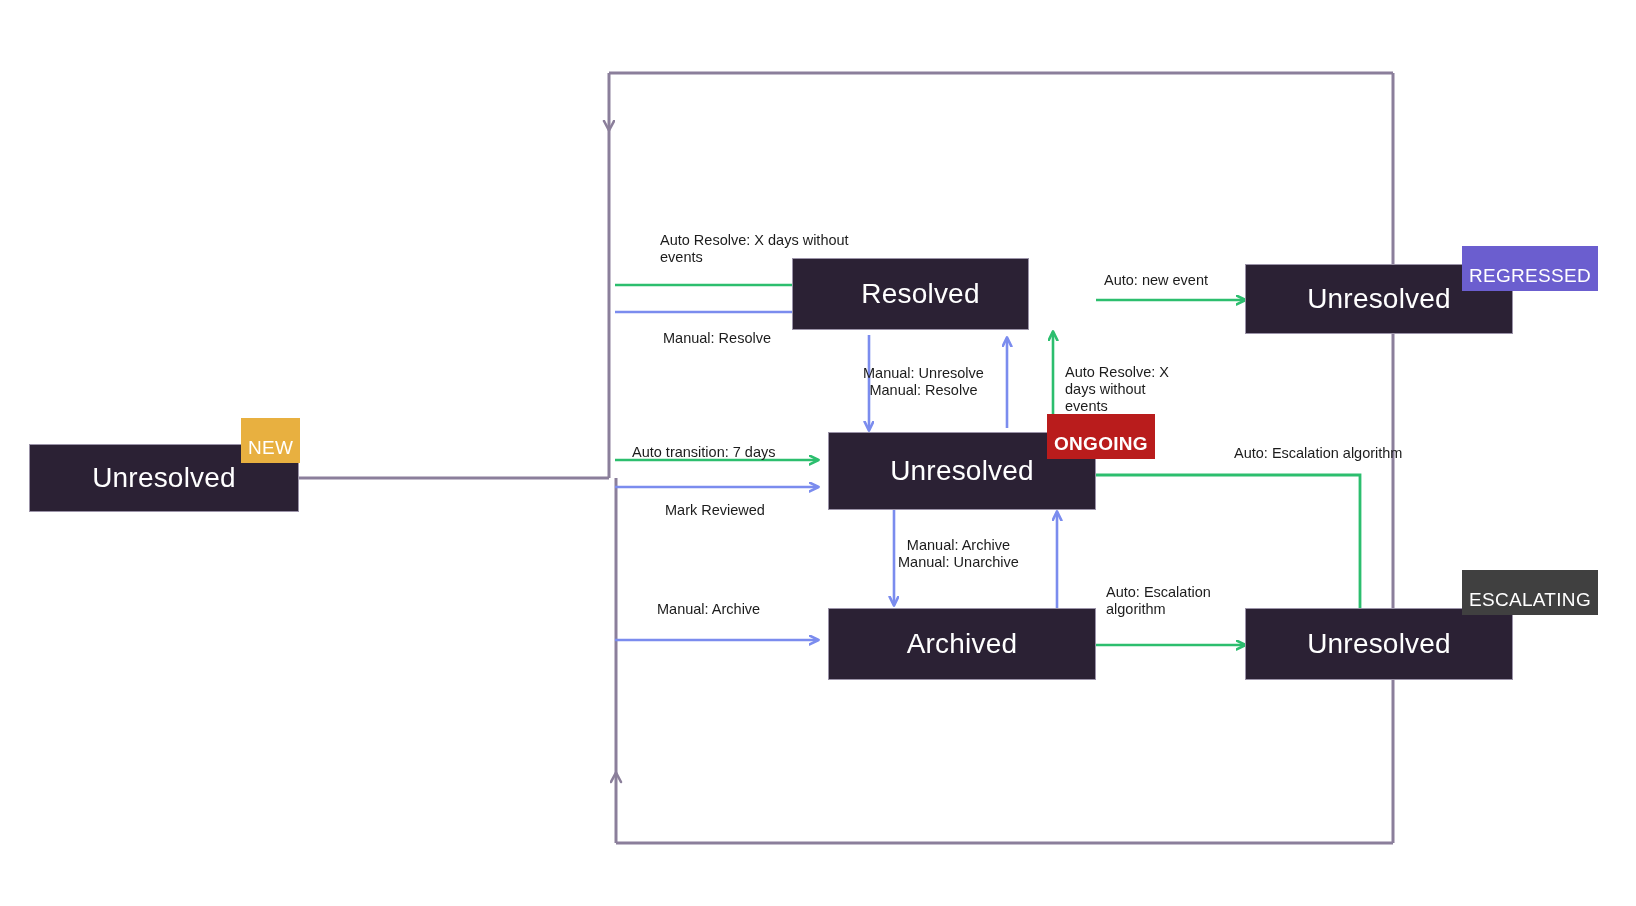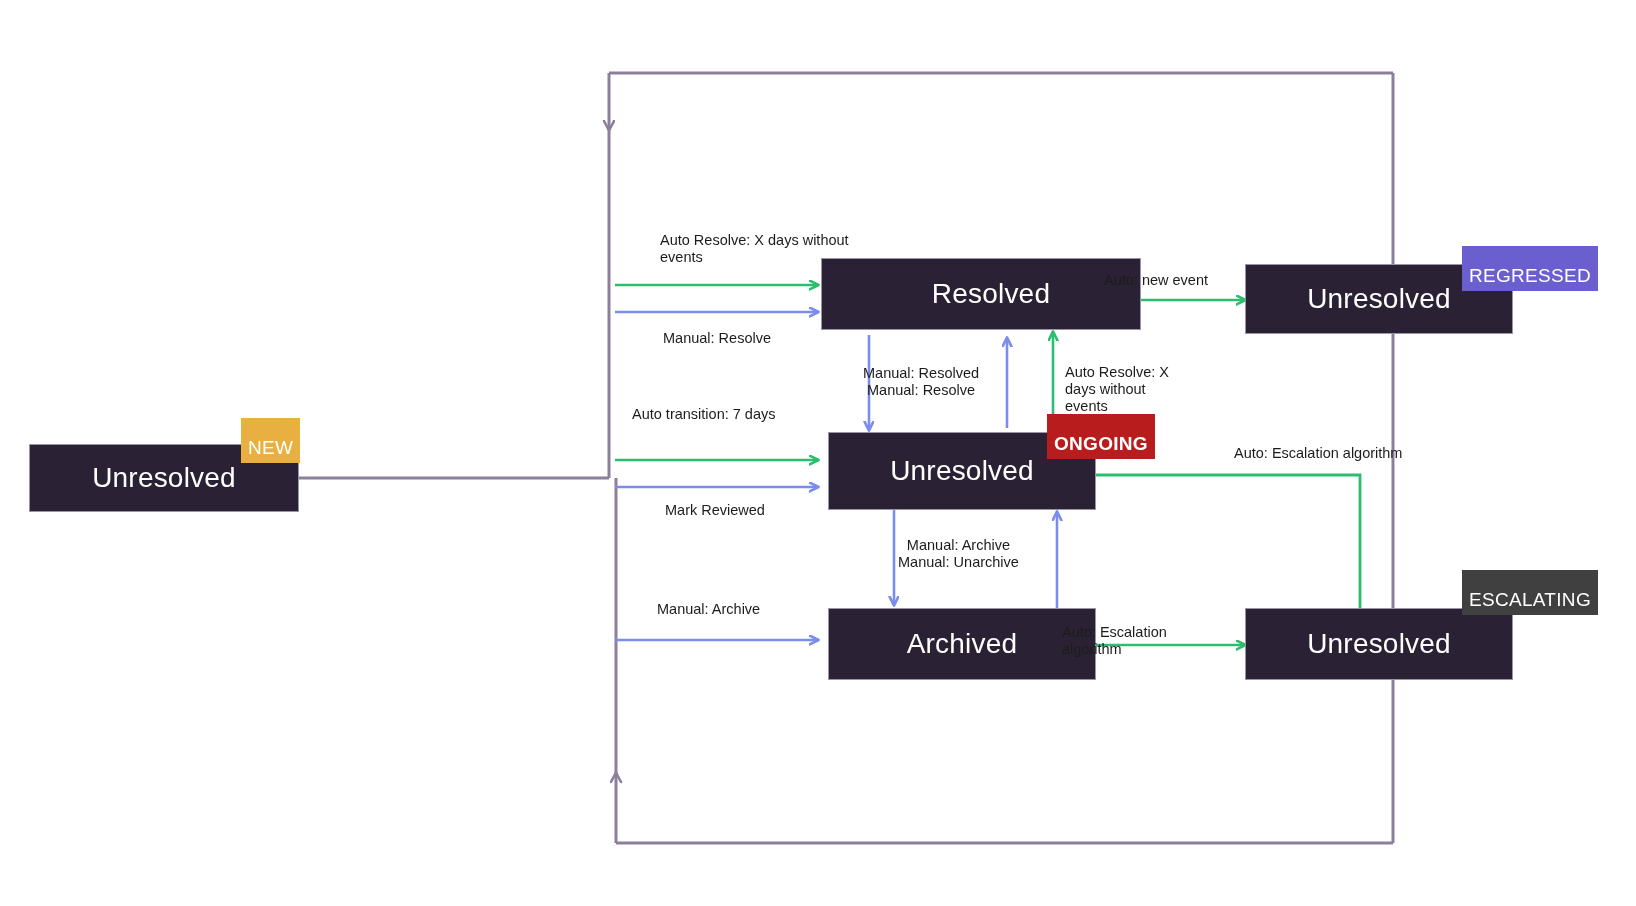--- a/index.html
+++ b/index.html
@@ -126,21 +126,21 @@
     <path d="M1096,645 L1245,645" stroke="#2CBE6E" stroke-width="2.6" fill="none" marker-end="url(#ah-green)"></path>
   </svg>
 
   <div class="state-box" style="left:29px; top:444px; width:270px; height:68px;">
     <span class="state-label">Unresolved</span>
   </div>
   <div class="badge" style="left:241px; top:418px; background:#E8B040;">
     <span>NEW</span>
   </div>
 
-  <div class="state-box" style="left:821px; top:258px; width:320px; height:72px;padding-left:20px;">
+  <div class="state-box" style="left:792px; top:258px; width:237px; height:72px;padding-left:20px;">
     <span class="state-label">Resolved</span>
   </div>
 
   <div class="state-box" style="left:828px; top:432px; width:268px; height:78px;">
     <span class="state-label">Unresolved</span>
   </div>
   <div class="badge" style="left:1047px; top:414px; background:#b91c1c;font-weight:bold;">
     <span>ONGOING</span>
   </div>
 
@@ -162,34 +162,34 @@
     <span>ESCALATING</span>
   </div>
 
   <div class="edge-label" style="left:624px; top:232px;margin-left:36px;">Auto Resolve: X days without
 events</div>
 
   <div class="edge-label" style="left:663px; top:330px;">Manual: Resolve</div>
 
   <div class="edge-label" style="left:1104px; top:272px;">Auto: new event</div>
 
-  <div class="edge-label center" style="left:863px; top:365px;">Manual: Resolved
+  <div class="edge-label center" style="left:863px; top:365px;">Manual: Unresolve
 Manual: Resolve</div>
 
   <div class="edge-label" style="left:1065px; top:364px;">Auto Resolve: X
 days without
 events</div>
 
-  <div class="edge-label" style="left:632px; top:406px;">Auto transition: 7 days</div>
+  <div class="edge-label" style="left:632px; top:444px;">Auto transition: 7 days</div>
 
   <div class="edge-label" style="left:665px; top:502px;">Mark Reviewed</div>
 
   <div class="edge-label" style="left:1234px; top:445px;">Auto: Escalation algorithm</div>
 
   <div class="edge-label center" style="left:898px; top:537px;">Manual: Archive
 Manual: Unarchive</div>
 
   <div class="edge-label" style="left:657px; top:601px;">Manual: Archive</div>
 
-  <div class="edge-label" style="left:1062px; top:584px;margin-top:40px;">Auto: Escalation
+  <div class="edge-label" style="left:1106px; top:584px;">Auto: Escalation
 algorithm</div>
 
 </div>
 
 </body></html>

